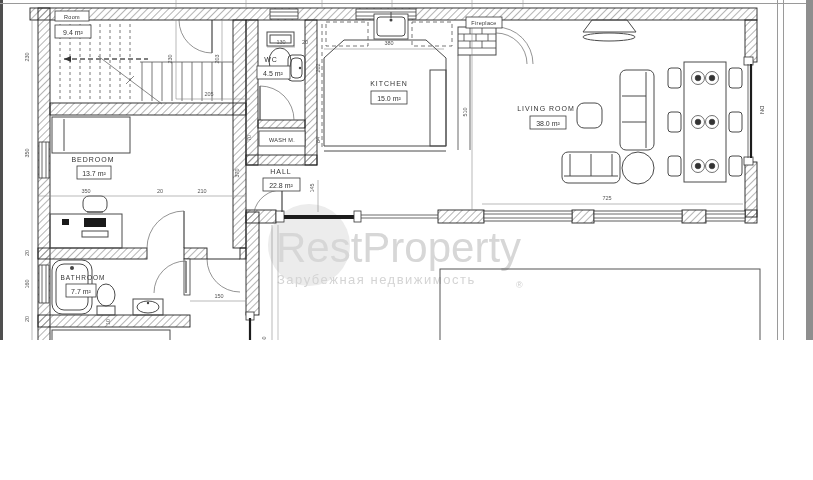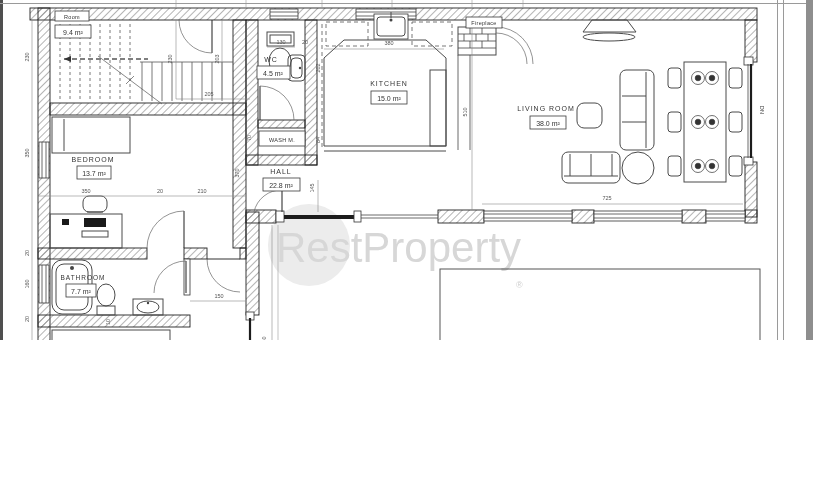--- a/index.html
+++ b/index.html
@@ -37,20 +37,21 @@
   .dim{font-size:5.5px;fill:#555;}
   .pool-lbl{font-size:6.5px;letter-spacing:0.6px;}
 </style>
 </head>
 <body>
 
 <div id="stage">
 
   <div class="wm-disc"></div>
   <div class="wm-brand">RestProperty</div>
+  <div class="wm-tagline">Зарубежная недвижимость</div>
   <div class="wm-reg">®</div>
 
   <svg width="813" height="480" viewBox="0 0 813 480">
     <defs>
       <pattern id="hatch" width="5" height="5" patternUnits="userSpaceOnUse" patternTransform="rotate(45)">
         <line x1="0" y1="0" x2="0" y2="5" stroke="#6a6a6a" stroke-width="1"></line>
       </pattern>
     </defs>
 
     <g>

